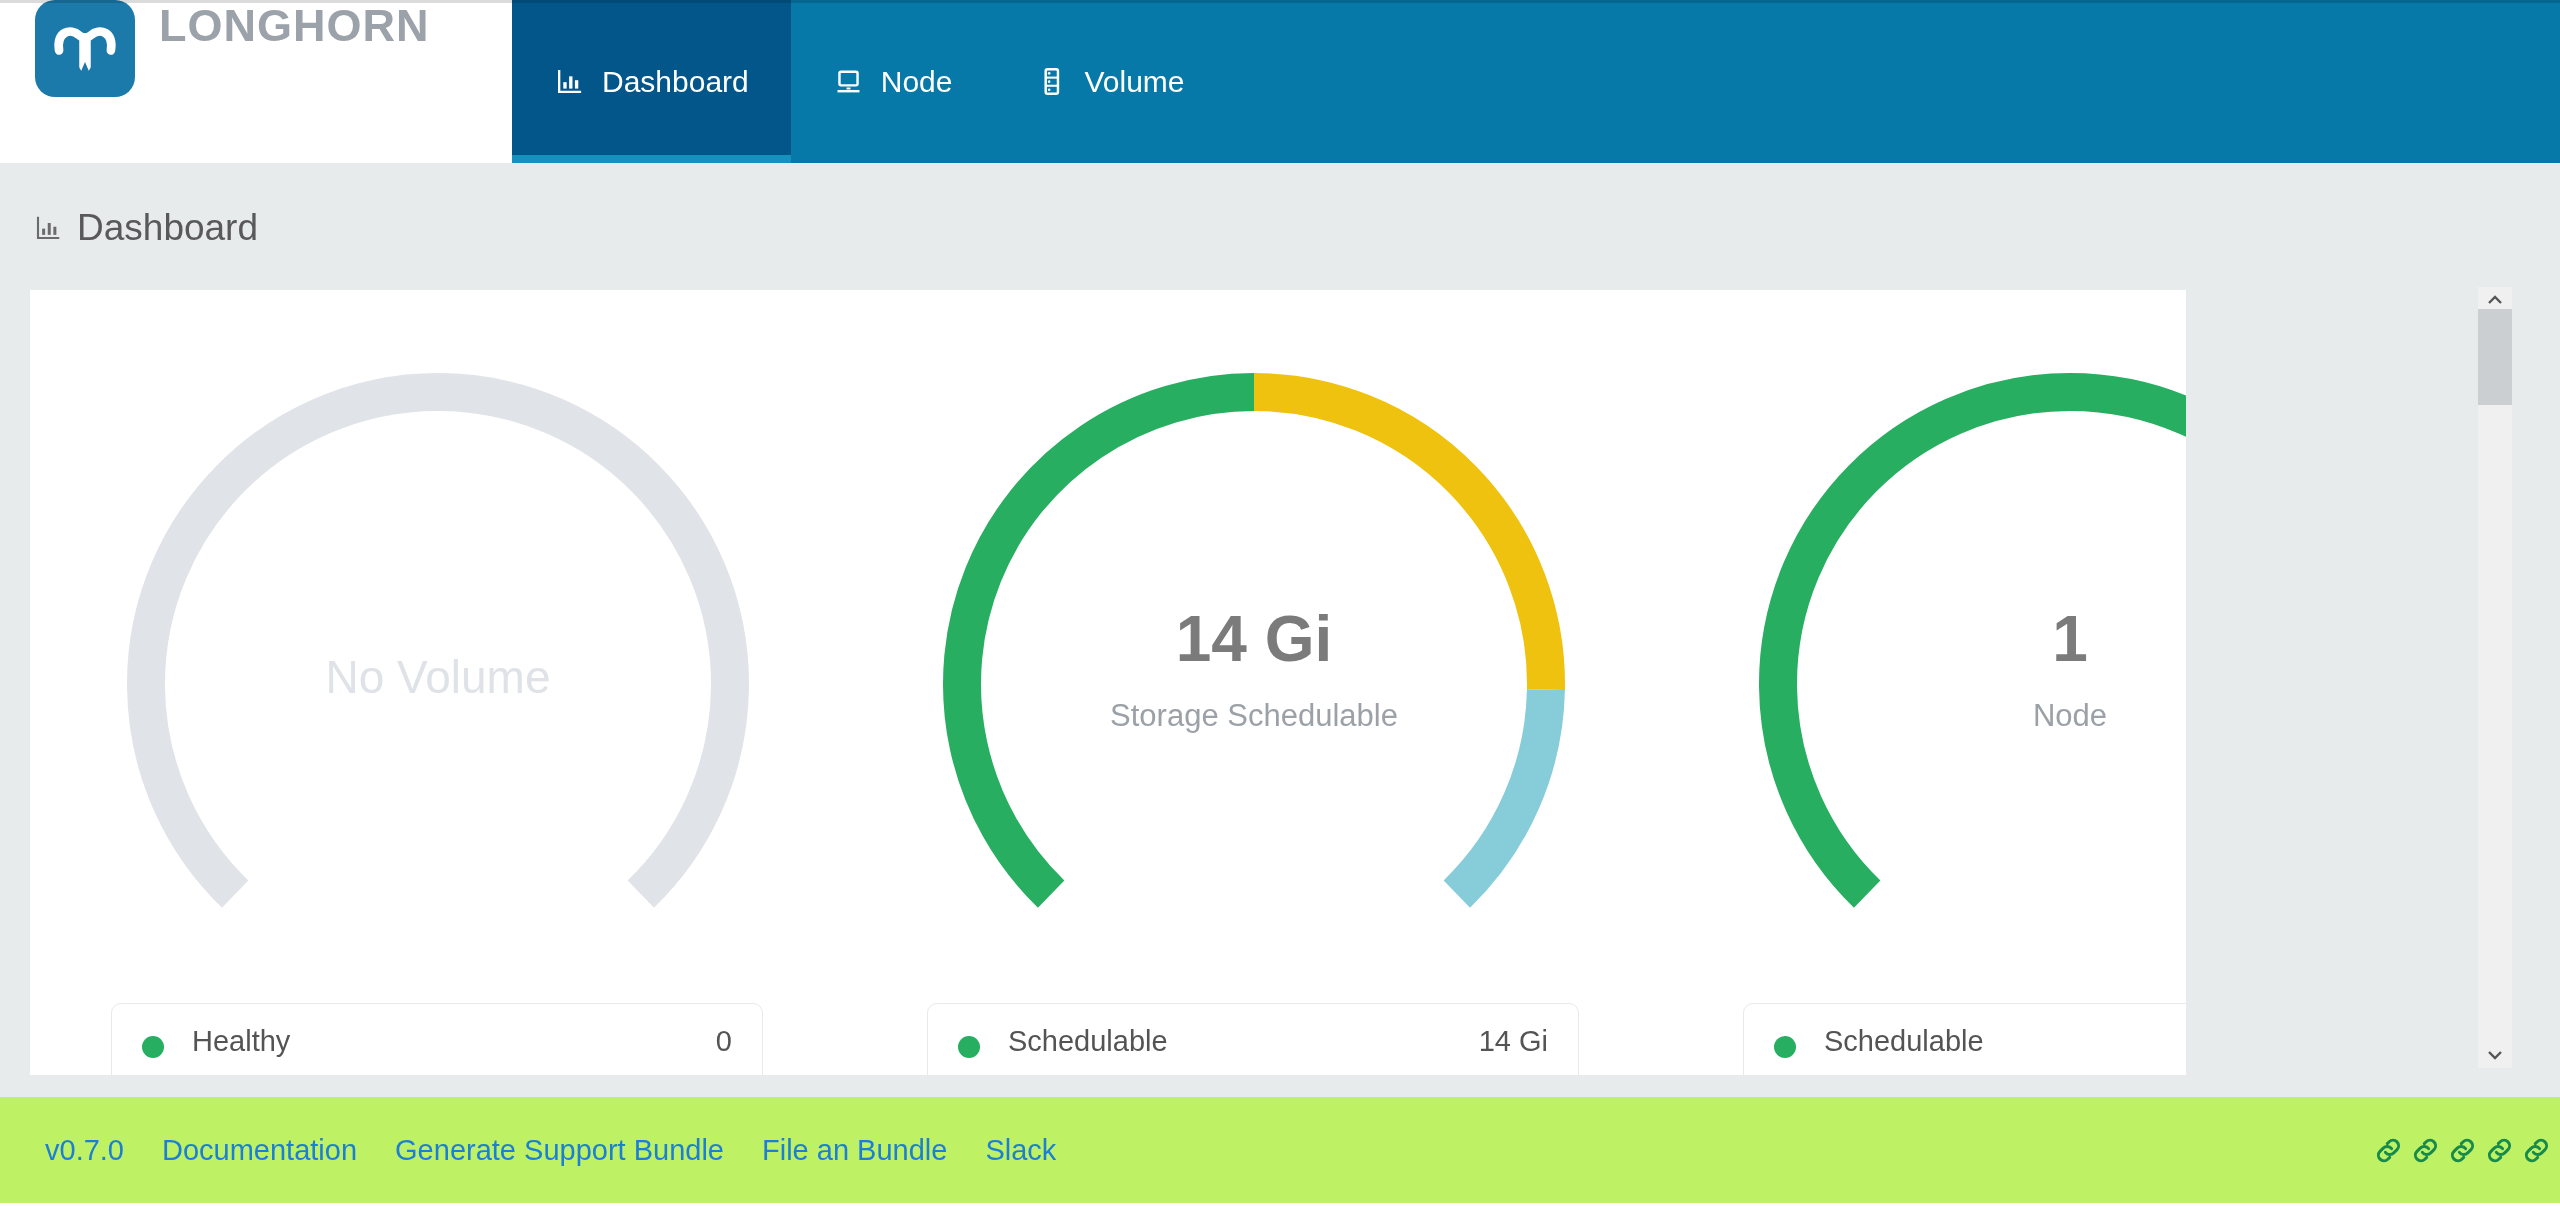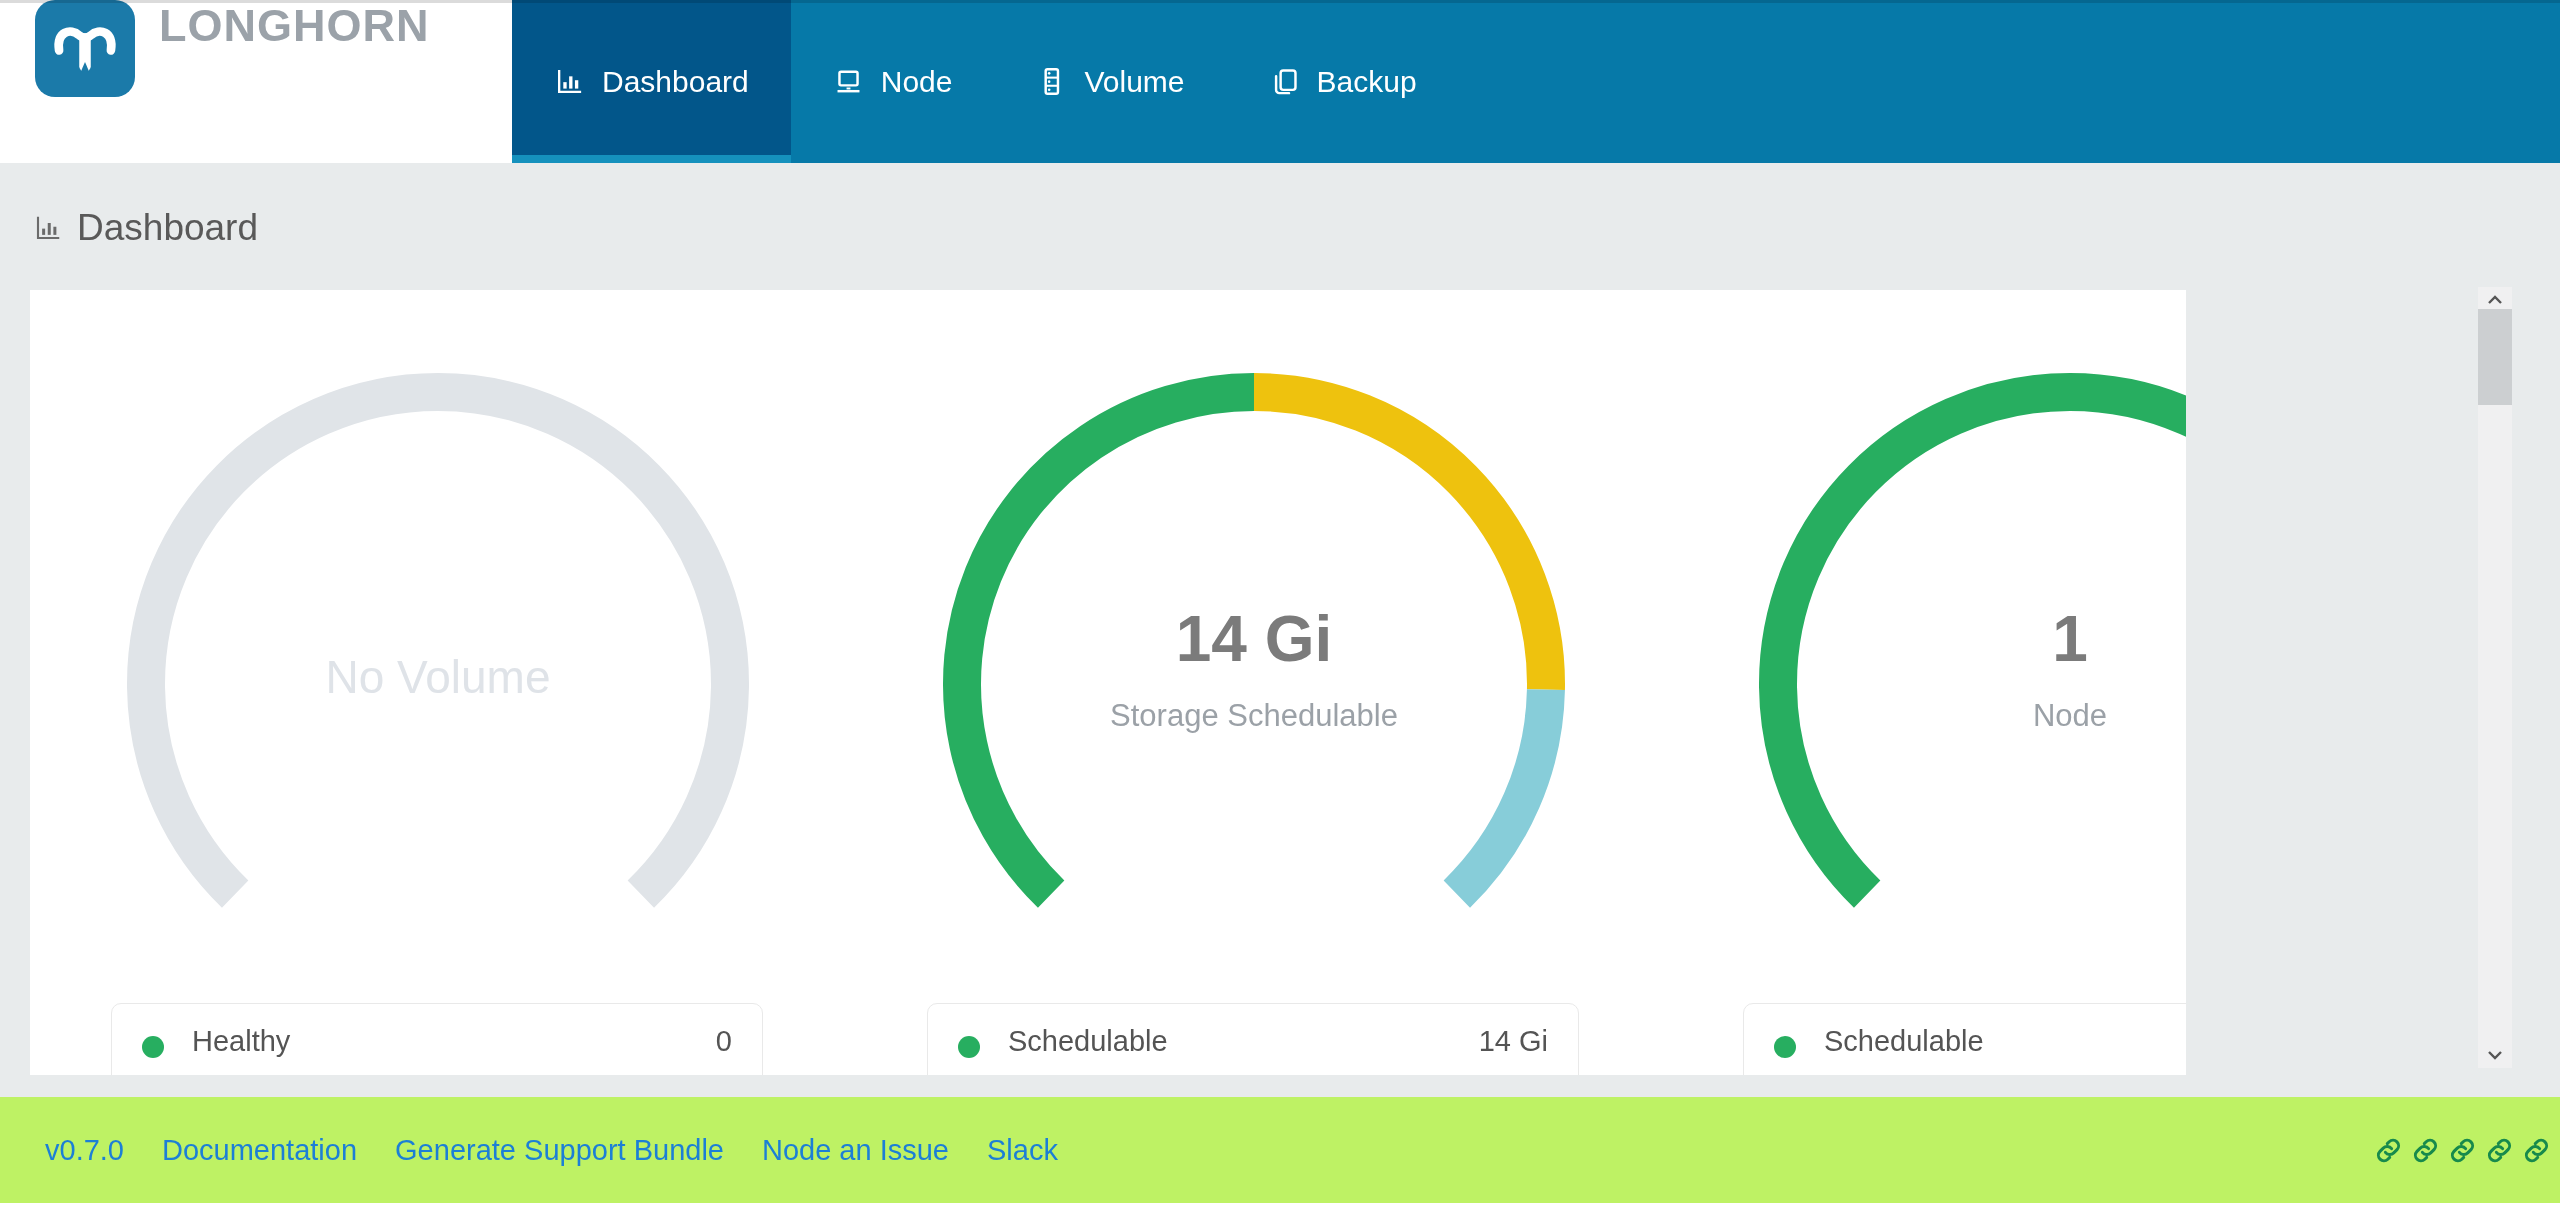--- a/index.html
+++ b/index.html
@@ -93,27 +93,20 @@
         <rect x="7.5" y="2.5" width="9.5" height="19" rx="1.4" fill="none" stroke="#ffffff" stroke-width="1.9"></rect>
         <line x1="7.5" y1="9" x2="17" y2="9" stroke="#ffffff" stroke-width="1.6"></line>
         <line x1="7.5" y1="15.3" x2="17" y2="15.3" stroke="#ffffff" stroke-width="1.6"></line>
         <circle cx="10.2" cy="5.7" r="1" fill="#ffffff"></circle>
         <circle cx="10.2" cy="12.1" r="1" fill="#ffffff"></circle>
         <circle cx="10.2" cy="18.4" r="1" fill="#ffffff"></circle>
       </svg>
       <span>Volume</span>
     </div>
 
-    <div class="nav-item">
-      <svg width="31" height="31" viewBox="0 0 24 24">
-        <rect x="9" y="3.5" width="11.5" height="15" rx="2" fill="none" stroke="#ffffff" stroke-width="1.9"></rect>
-        <path d="M5.5 8 v10.5 a2.5 2.5 0 0 0 2.5 2.5 h7.5" fill="none" stroke="#ffffff" stroke-width="1.9" stroke-linecap="round"></path>
-      </svg>
-      <span>Backup</span>
-    </div>
 
   </div>
 </div>
 
 <div class="page-bg"></div>
 
 <div class="page-title">
   <svg width="30" height="30" viewBox="0 0 24 24">
     <path d="M4 3 v17 h17" fill="none" stroke="#6b6b6b" stroke-width="1.7"></path>
     <line x1="8.5" y1="12.5" x2="8.5" y2="17.5" stroke="#6b6b6b" stroke-width="2.4"></line>
@@ -184,21 +177,21 @@
       <polyline points="4,4 10,10 16,4" fill="none" stroke="#555555" stroke-width="2.4"></polyline>
     </svg>
   </div>
 </div>
 
 <div class="footer">
   <div class="footer-links">
     <a class="footer-link">v0.7.0</a>
     <a class="footer-link">Documentation</a>
     <a class="footer-link">Generate Support Bundle</a>
-    <a class="footer-link">Node an Issue</a>
+    <a class="footer-link">File an Bundle</a>
     <a class="footer-link">Slack</a>
   </div>
   <div class="footer-engines">
       <svg width="31" height="31" viewBox="0 0 24 24" class="engine-link">
         <path d="M9.6 13.4 a4.3 4.3 0 0 0 6.45.46 l2.55-2.55 a4.3 4.3 0 0 0-6.08-6.08 l-1.46 1.46" fill="none" stroke="#178a4c" stroke-width="2.3" stroke-linecap="round"></path>
         <path d="M14.4 10.6 a4.3 4.3 0 0 0-6.45-.46 l-2.55 2.55 a4.3 4.3 0 0 0 6.08 6.08 l1.46-1.46" fill="none" stroke="#178a4c" stroke-width="2.3" stroke-linecap="round"></path>
       </svg>
       <svg width="31" height="31" viewBox="0 0 24 24" class="engine-link">
         <path d="M9.6 13.4 a4.3 4.3 0 0 0 6.45.46 l2.55-2.55 a4.3 4.3 0 0 0-6.08-6.08 l-1.46 1.46" fill="none" stroke="#178a4c" stroke-width="2.3" stroke-linecap="round"></path>
         <path d="M14.4 10.6 a4.3 4.3 0 0 0-6.45-.46 l-2.55 2.55 a4.3 4.3 0 0 0 6.08 6.08 l1.46-1.46" fill="none" stroke="#178a4c" stroke-width="2.3" stroke-linecap="round"></path>

